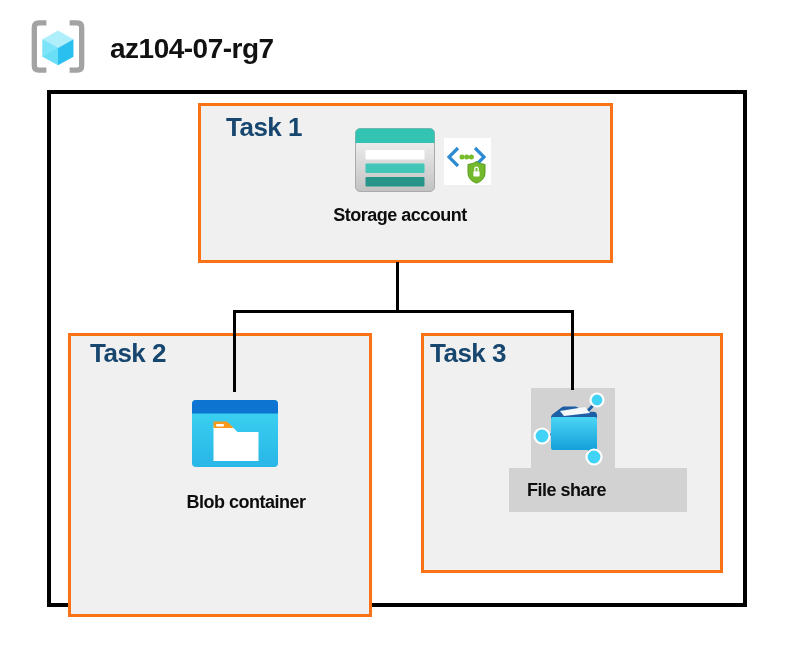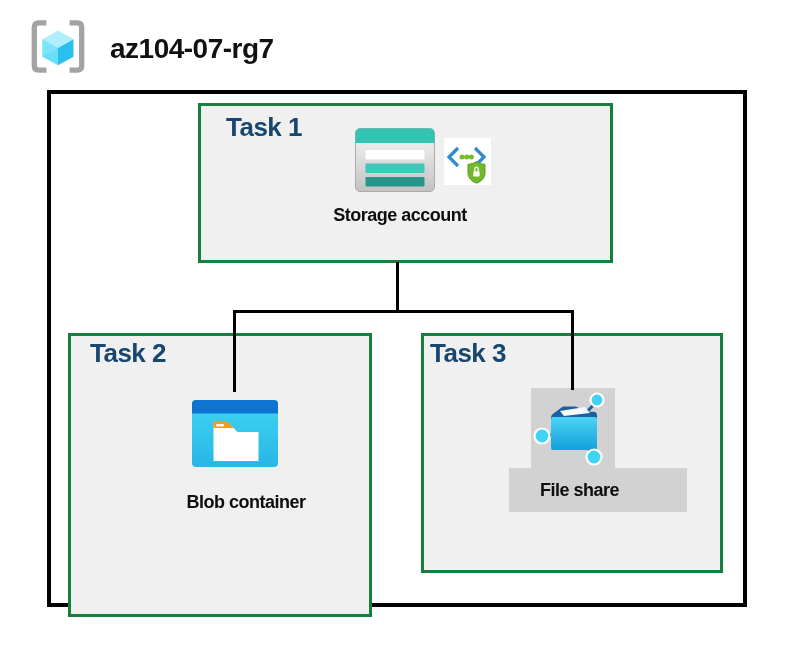--- a/index.html
+++ b/index.html
@@ -13,40 +13,40 @@
     left:110px;top:33px;font-size:28px;font-weight:bold;color:#111;
     letter-spacing:-0.5px;line-height:32px;white-space:nowrap;
   }
   
   #outer-box{
     left:47px;top:90px;width:700px;height:517px;
     border:4px solid #000;background:#fff;box-sizing:border-box;
   }
   .task-box{
     background:var(--box-fill,#F0F0F0);
-    border:3px solid #15803d;box-sizing:border-box;
+    border:3px solid #f97316;box-sizing:border-box;
   }
   #task1{left:198px;top:103px;width:415px;height:160px;}
   #task2{left:68px;top:333px;width:304px;height:284px;}
   #task3{left:421px;top:333px;width:302px;height:240px;}
   .task-label{
     font-size:26px;font-weight:bold;color:var(--task-label,#17466F);
     line-height:30px;letter-spacing:-0.5px;white-space:nowrap;
   }
   .caption{
     font-size:18px;font-weight:bold;color:#0d0d0d;line-height:30px;
     letter-spacing:-0.5px;text-align:center;white-space:nowrap;
   }
   
   .connector{background:#000;}
   
   #fileshare-icon-bg{width:84px;height:80px;background:var(--icon-gray,#D2D2D2);}
   #fileshare-strip{
     width:178px;height:44px;background:var(--icon-gray,#D2D2D2);
-    box-sizing:border-box;padding-left:31px;
+    box-sizing:border-box;padding-left:18px;
   }
   #fileshare-strip .caption{text-align:left;line-height:44px;}
   svg{display:block;}
 </style>
 </head>
 <body>
 
 <div id="canvas">
 
   <svg class="abs" style="left:28px;top:18px" width="60" height="58" viewBox="0 0 62 60" aria-hidden="true">

